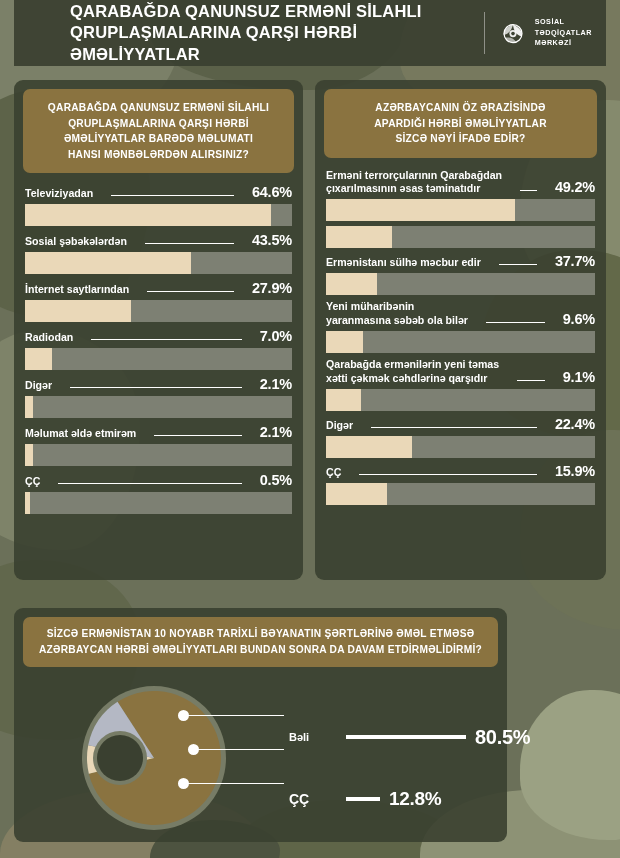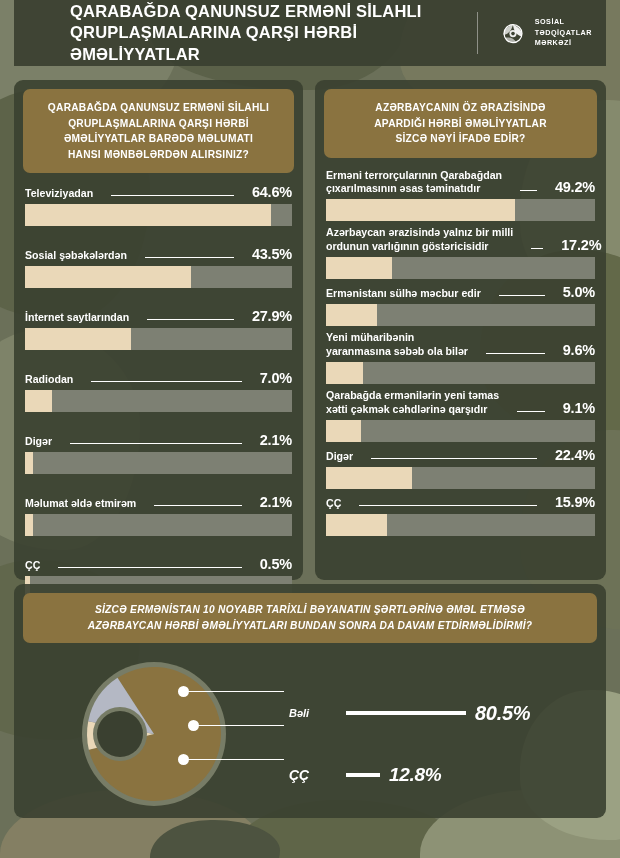--- a/index.html
+++ b/index.html
@@ -60,42 +60,42 @@
     letter-spacing: 0.2px;
     text-align: left;
     padding-left: 38px;
   }
   .title-line { display: block; }
   .brand {
     display: flex;
     align-items: center;
     gap: 7px;
     border-left: 1px solid rgba(255,255,255,0.42);
-    padding-left: 20px;
+    padding-left: 13px;
     height: 42px;
   }
   .brand-mark { width: 30px; height: 30px; flex: none; }
   .brand-words {
     color: #ffffff;
     font-size: 7.2px;
     font-weight: bold;
     line-height: 1.45;
     letter-spacing: 0.5px;
     text-transform: uppercase;
   }
 
   
   .card {
     position: absolute;
     background: rgba(58, 64, 48, 0.90);
     border-radius: 9px;
   }
   #card-left  { left: 0px;   top: 80px; width: 289px; height: 500px; }
   #card-right { left: 301px; top: 80px; width: 291px; height: 500px; }
-  #card-bottom{ left: 0px;   top: 584px; width: 592px; height: 234px; font-style: italic; }
+  #card-bottom{ left: 0px;   top: 608px; width: 493px; height: 234px; }
 
   .card-head {
     margin: 9px;
     background: #8a7340;
     border-radius: 7px;
     color: #ffffff;
     font-size: 10.2px;
     font-weight: bold;
     line-height: 1.52;
     text-align: center;
@@ -104,21 +104,21 @@
   }
   #card-bottom .card-head {
     font-size: 10.2px;
     padding: 9px 10px;
     line-height: 1.55;
   }
   .head-line { display: block; }
 
   
   .bars { padding: 2px 11px 0 11px; }
-  .bar-row { margin-bottom: 20px; }
+  .bar-row { margin-bottom: 6px; }
 
   .bar-label-line {
     display: flex;
     align-items: flex-end;
     gap: 18px;
     padding-bottom: 4px;
   }
   .bar-name {
     color: #ffffff;
     font-size: 10.6px;
@@ -368,35 +368,29 @@
             <div class="bar-name">Erməni terrorçularının Qarabağdan
 çıxarılmasının əsas təminatıdır</div>
             <div class="leader"></div>
             <div class="bar-pct">49.2%</div>
           </div>
           <div class="bar-track">
             <div class="bar-fill" style="width: 70.2857%; background: rgb(234, 216, 184);"></div>
           </div>
         </div>
         <div class="bar-row">
-          <div class="bar-label-line">
-            <div class="bar-name">Azərbaycan ərazisində yalnız bir milli
-ordunun varlığının göstəricisidir</div>
-            <div class="leader"></div>
-            <div class="bar-pct">17.2%</div>
-          </div>
           <div class="bar-track">
             <div class="bar-fill" style="width: 24.5714%; background: rgb(234, 216, 184);"></div>
           </div>
         </div>
         <div class="bar-row">
           <div class="bar-label-line">
             <div class="bar-name">Ermənistanı sülhə məcbur edir</div>
             <div class="leader"></div>
-            <div class="bar-pct">5.0%</div>
+            <div class="bar-pct">37.7%</div>
           </div>
           <div class="bar-track">
             <div class="bar-fill" style="width: 19%; background: rgb(234, 216, 184);"></div>
           </div>
         </div>
         <div class="bar-row">
           <div class="bar-label-line">
             <div class="bar-name">Yeni müharibənin
 yaranmasına səbəb ola bilər</div>
             <div class="leader"></div>

